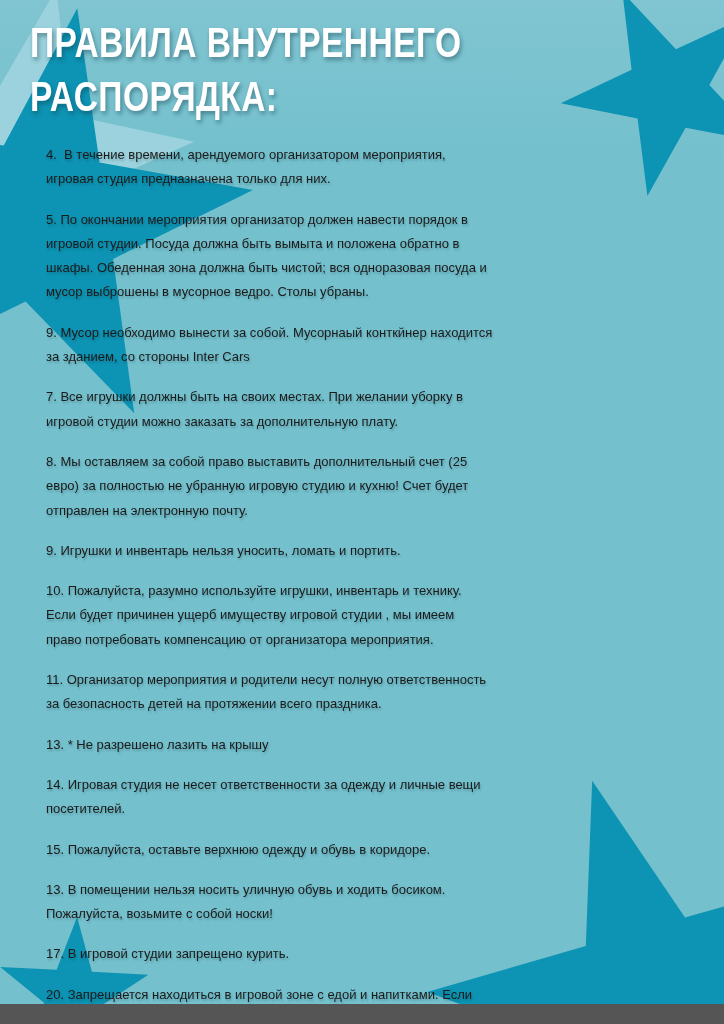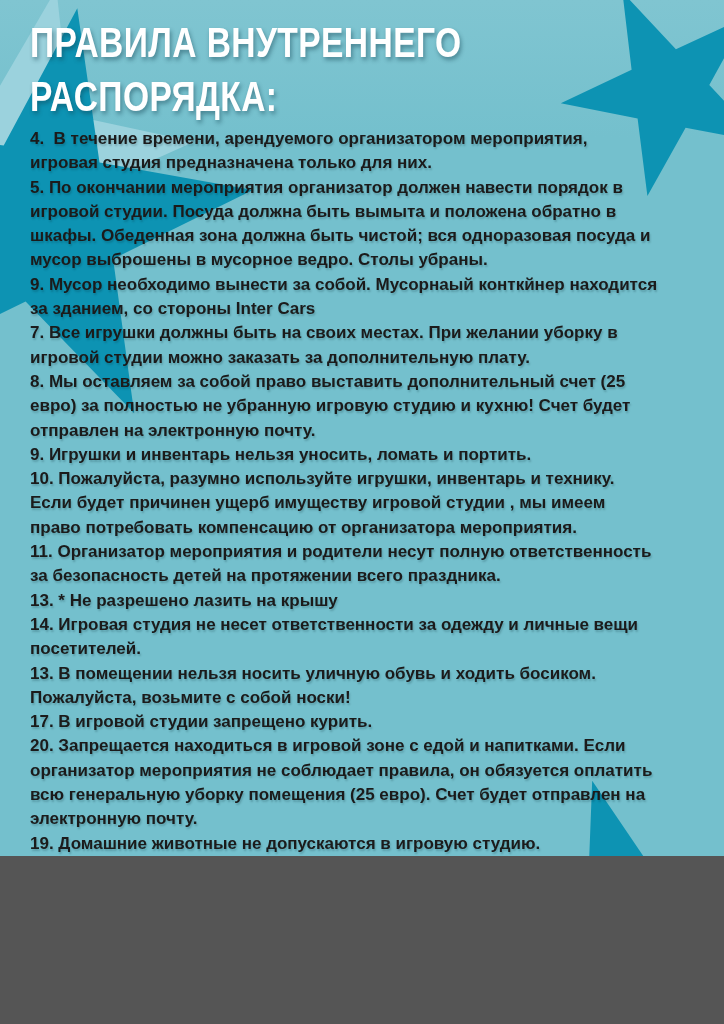--- a/index.html
+++ b/index.html
@@ -1,18 +1,18 @@
 <!DOCTYPE html>
 <html style="--color-background: #74c0cd; --color-background_top: #80c5d1; --color-star_dark: #0d93b3; --color-star_light: #9bd2dd; --color-title: #ffffff; --color-body_text: #1b1b1b;"><head>
 <meta charset="utf-8">
 <style>
   html,body{margin:0;padding:0;background:#555;}
   .page{
     position:relative;
-    width:724px;height:856px;
+    width:724px;height:1004px;
     margin:0 auto;
     overflow:hidden;
     background:linear-gradient(180deg,
       var(--color-background_top,#80c5d1) 0%,
       var(--color-background,#74c0cd) 16%,
       var(--color-background,#74c0cd) 100%);
     font-family:"Liberation Sans","DejaVu Sans",sans-serif;
   }
   .decor{position:absolute;left:0;top:0;width:724px;height:1024px;display:block;}
   .star-dark{fill:var(--color-star_dark,#0d93b3);}
@@ -24,22 +24,22 @@
     letter-spacing:.5px;
     color:var(--color-title,#ffffff);
     white-space:pre-line;
     transform:scaleX(0.8);transform-origin:left top;
     text-shadow:2px 3px 5px rgba(16,60,76,.45);
   }
   .rules{
     position:absolute;left:30px;top:127px;width:694px;
   }
   .rule{
-    margin:0;
-    font-size:17px;line-height:24.3px;font-weight:700;
+    margin:16px;
+    font-size:13px;line-height:24.3px;font-weight:400;
     color:var(--color-body_text,#1b1b1b);
     white-space:pre;
     text-shadow:1px 1.5px 2px rgba(0,35,45,.22);
   }
 </style>
 </head>
 <body>
 
 <div class="page">
 
@@ -70,20 +70,21 @@
 отправлен на электронную почту.</p>
       <p class="rule">9. Игрушки и инвентарь нельзя уносить, ломать и портить.</p>
       <p class="rule">10. Пожалуйста, разумно используйте игрушки, инвентарь и технику.
 Если будет причинен ущерб имуществу игровой студии , мы имеем
 право потребовать компенсацию от организатора мероприятия.</p>
       <p class="rule">11. Организатор мероприятия и родители несут полную ответственность
 за безопасность детей на протяжении всего праздника.</p>
       <p class="rule">13. * Не разрешено лазить на крышу</p>
       <p class="rule">14. Игровая студия не несет ответственности за одежду и личные вещи
 посетителей.</p>
+      <p class="rule">15. Пожалуйста, оставьте верхнюю одежду и обувь в коридоре.</p>
       <p class="rule">13. В помещении нельзя носить уличную обувь и ходить босиком.
 Пожалуйста, возьмите с собой носки!</p>
       <p class="rule">17. В игровой студии запрещено курить.</p>
       <p class="rule">20. Запрещается находиться в игровой зоне с едой и напитками. Если
 организатор мероприятия не соблюдает правила, он обязуется оплатить
 всю генеральную уборку помещения (25 евро). Счет будет отправлен на
 электронную почту.</p>
       <p class="rule">19. Домашние животные не допускаются в игровую студию.</p>
     </div>
 

